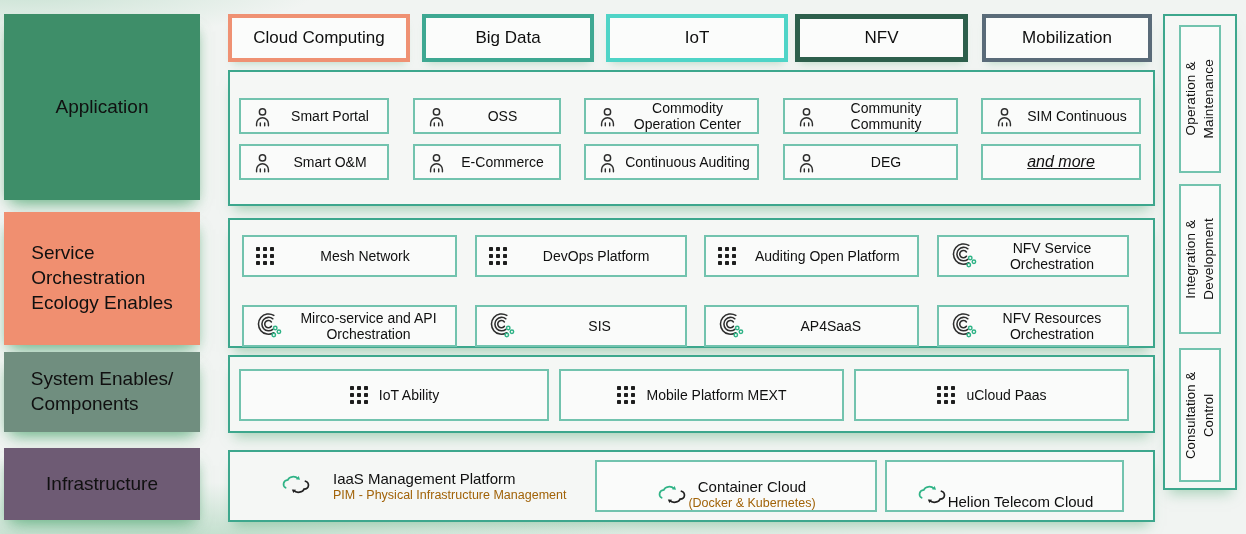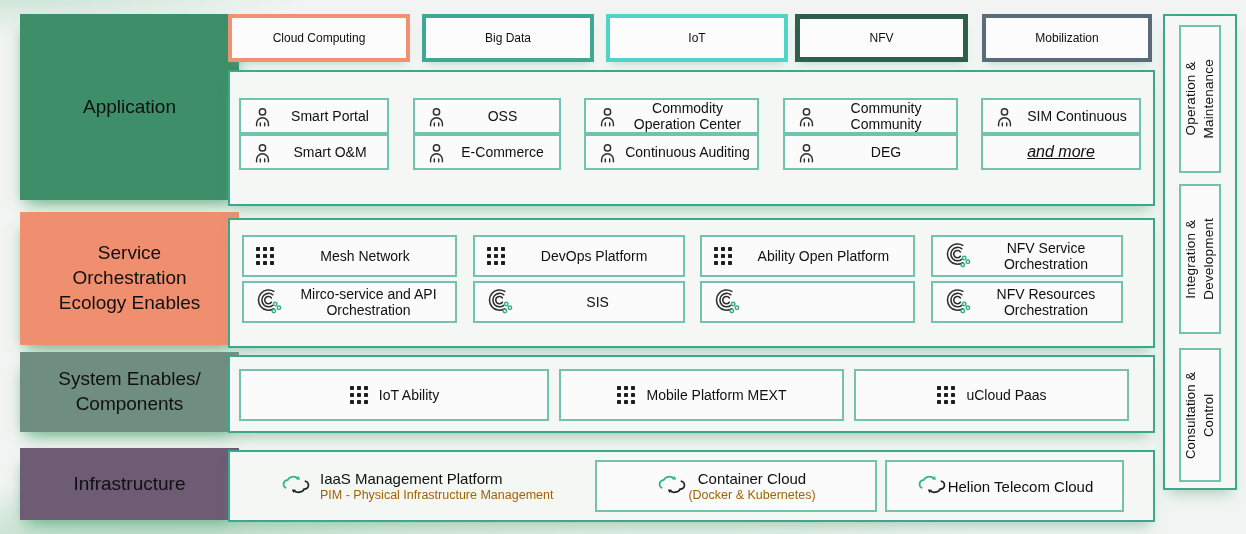--- a/index.html
+++ b/index.html
@@ -10,39 +10,39 @@
     position:relative; width:1246px; height:534px; overflow:hidden;
     background:
       radial-gradient(700px 90px at 12% 102%, rgba(130,195,155,.50), transparent 70%),
       radial-gradient(420px 70px at 2% -2%, rgba(140,200,165,.40), transparent 70%),
       radial-gradient(500px 60px at 55% 104%, rgba(130,195,155,.28), transparent 70%),
       #f1f4f2;
   }
 
   
   .rail-box {
-    position:absolute; left:20px; width:219px;
+    position:absolute; left:4px; width:196px;
     display:flex; align-items:center; justify-content:center;
-    text-align:center; font-size:19px; line-height:1.3; color:#101010;
+    text-align:left; font-size:19px; line-height:1.3; color:#101010;
     white-space:pre-line;
     box-shadow:0 12px 14px -6px rgba(106,180,135,.60),
                -7px 8px 12px -9px rgba(106,180,135,.55),
                 7px 8px 12px -9px rgba(106,180,135,.55);
   }
   #rail-app   { top:14px;  height:186px; }
   #rail-svc   { top:212px; height:133px; }
   #rail-sys   { top:352px; height:80px;  }
   #rail-infra { top:448px; height:72px;  }
 
   
   .cat {
     position:absolute; top:14px; height:48px;
     background:#fbfcfb; border:4px solid #888;
     display:flex; align-items:center; justify-content:center;
-    font-size:12px; color:#0f0f0f;
+    font-size:17px; color:#0f0f0f;
     box-shadow:0 6px 8px -5px rgba(106,180,135,.40);
   }
   #cat-cloud   { left:228px; width:182px; }
   #cat-bigdata { left:422px; width:172px; }
   #cat-iot     { left:606px; width:182px; }
   #cat-nfv     { left:795px; width:173px; border-width:5px; }
   #cat-mob     { left:982px; width:170px; }
 
   
   .container {
@@ -59,50 +59,50 @@
   .item {
     border:2px solid #72c3ae; background:#fafbfa;
     display:flex; align-items:center;
     font-size:14px; color:#101010; line-height:1.15;
   }
   .item .icon  { flex:0 0 auto; margin-left:11px; display:flex; align-items:center; }
   .item .label { flex:1; text-align:center; padding:0 6px; }
 
   .app-grid {
     display:grid; grid-template-columns:150px 148px 175px 175px 160px;
-    grid-auto-rows:36px; justify-content:space-between;
+    grid-auto-rows:36px; row-gap:10px; justify-content:space-between;
     padding:26px 12px 0 9px;
   }
   .and-more .label { font-style:italic; text-decoration:underline; font-size:16px; }
 
   .svc-grid {
     display:grid; grid-template-columns:215px 212px 215px 192px;
-    grid-auto-rows:42px; row-gap:4px; justify-content:space-between;
-    padding:15px 30px 0 12px;
+    grid-auto-rows:42px; row-gap:28px; justify-content:space-between;
+    padding:15px 24px 0 12px;
   }
 
   .sys-row {
     display:grid; grid-template-columns:310px 285px 275px;
     justify-content:space-between; padding:12px 24px 0 9px;
   }
   .sys-row .item { height:52px; justify-content:center; }
   .sys-row .item .icon  { margin:0 10px 0 0; }
   .sys-row .item .label { flex:0 0 auto; padding:0; }
 
   
   .iaas {
     position:absolute; left:50px; top:8px; height:52px;
-    display:flex; align-items:center; gap:8px;
+    display:flex; align-items:center; gap:21px;
   }
   .t-title { font-size:15px; color:#101010; }
   .t-sub   { font-size:12.5px; color:#a16207; margin-top:1px; }
   .infra-box {
     position:absolute; top:8px; height:52px;
     border:2px solid #72c3ae; background:#fafbfa;
-    display:flex; align-items:center; justify-content:center; gap:0;
+    display:flex; align-items:flex-end; justify-content:center; gap:0;
     text-align:center;
   }
   #box-cc     { left:365px; width:282px; }
   #box-helion { left:655px; width:239px; }
 
   
   .sidebar {
     position:absolute; left:1163px; top:14px; width:74px; height:476px;
     border:2.5px solid #3da78d; background:#f5f7f5;
     box-shadow:0 10px 12px -6px rgba(106,180,135,.5);
@@ -277,21 +277,21 @@
             </svg>
           </span>
         <span class="label">DevOps Platform</span>
       </div>
       <div class="item">
         <span class="icon">
             <svg width="20" height="20" viewBox="0 0 20 20">
               <use href="#i-grid"></use>
             </svg>
           </span>
-        <span class="label">Ability Open Platform</span>
+        <span class="label">Auditing Open Platform</span>
       </div>
       <div class="item">
         <span class="icon">
             <svg width="27" height="27" viewBox="0 0 28 28">
               <use href="#i-swirl"></use>
             </svg>
           </span>
         <span class="label">NFV Service Orchestration</span>
       </div>
       <div class="item">
@@ -309,20 +309,21 @@
             </svg>
           </span>
         <span class="label">SIS</span>
       </div>
       <div class="item">
         <span class="icon">
             <svg width="27" height="27" viewBox="0 0 28 28">
               <use href="#i-swirl"></use>
             </svg>
           </span>
+        <span class="label">AP4SaaS</span>
       </div>
       <div class="item">
         <span class="icon">
             <svg width="27" height="27" viewBox="0 0 28 28">
               <use href="#i-swirl"></use>
             </svg>
           </span>
         <span class="label">NFV Resources Orchestration</span>
       </div>
     </div>

